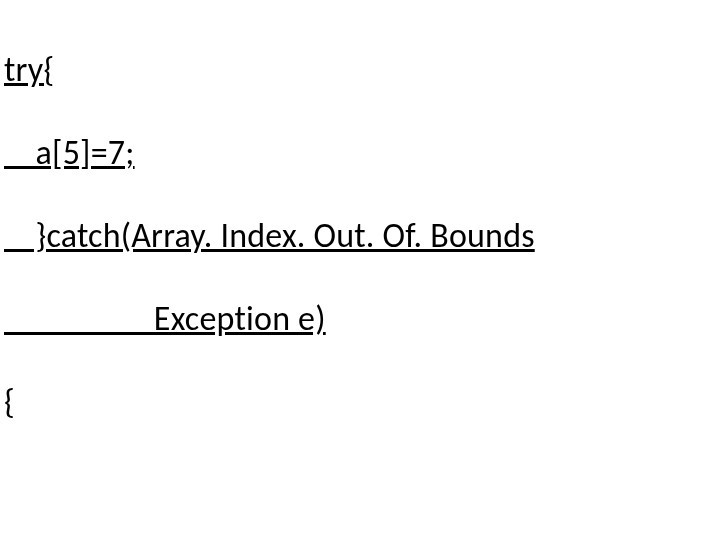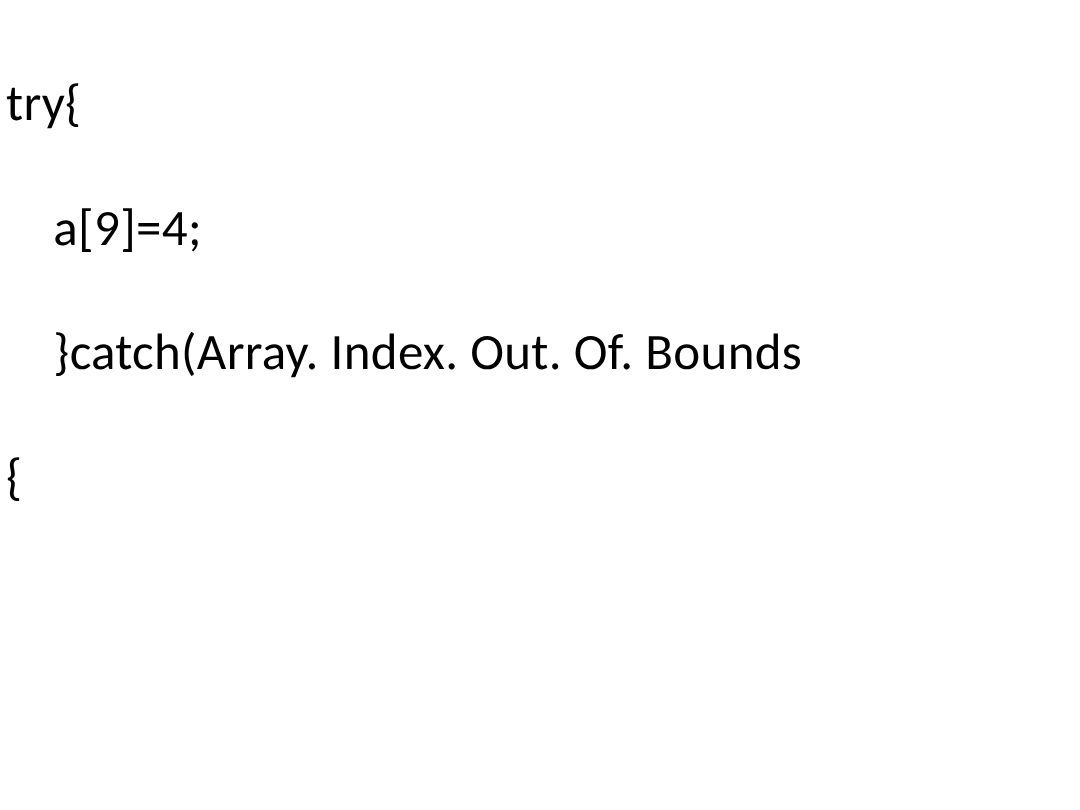--- a/index.html
+++ b/index.html
@@ -17,28 +17,30 @@
       color: #000000;
       padding: 8px 4px;
       overflow: hidden;
     }
     .code-block {
       white-space: pre;
       letter-spacing: 0.2px;
     }
     .line {
       display: block;
+      text-decoration: underline;
     }
   </style>
 </head>
 <body>
 
 <div class="code-block">
 <span class="line">try{</span>
-<span class="line">    a[9]=4;</span>
+<span class="line">    a[5]=7;</span>
 <span class="line">    }catch(Array. Index. Out. Of. Bounds</span>
+<span class="line">                   Exception e)</span>
 <span class="line">{</span>
 
 
 
 
 
 </div>
 
 </body></html>

